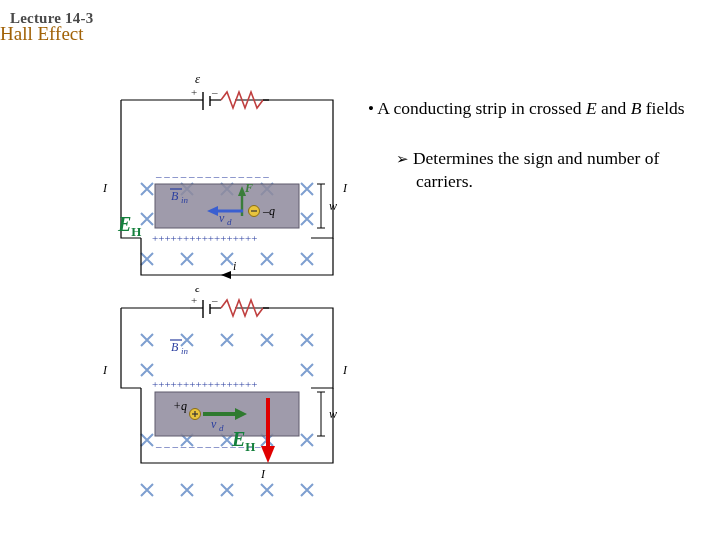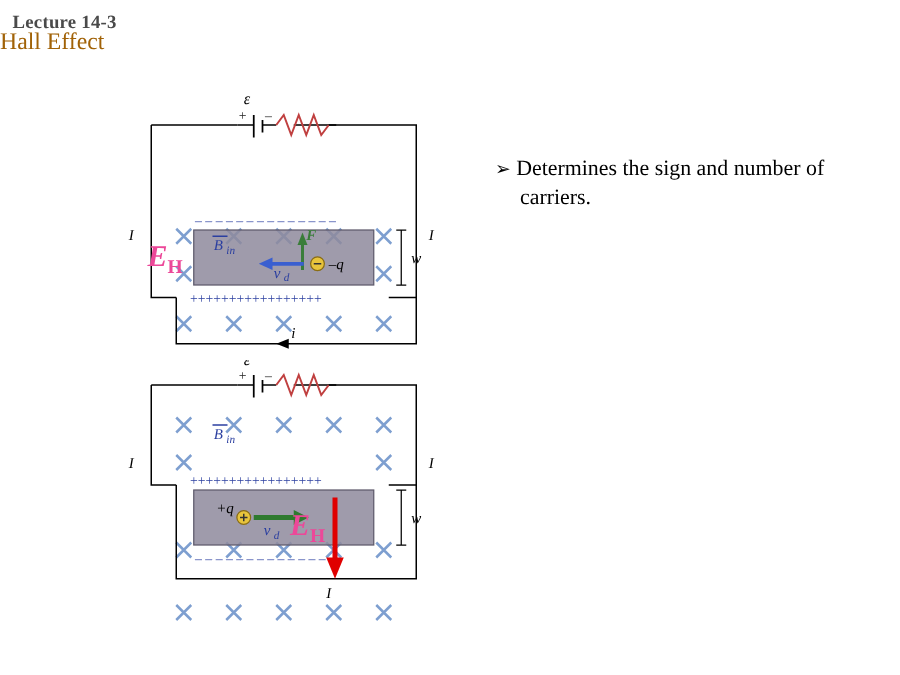--- a/index.html
+++ b/index.html
@@ -86,22 +86,23 @@
   }
   
   .figure {
     position: absolute;
   }
   .fig-label-EH {
     position: absolute;
     font-family: "Liberation Serif", serif;
     font-style: italic;
     font-weight: bold;
-    color: #ec4899;
-    font-size: 24px;
+    color: #15803d;
+    font-size: 20px;
+    margin-top: 20px;
   }
   .fig-label-EH sub {
     font-size: 0.65em;
     font-style: normal;
   }
   svg { display: block; }
   .xmark {
     stroke: #7e9fd0;
     stroke-width: 2;
     fill: none;
@@ -331,20 +332,24 @@
         <text class="lbl" x="274" y="130">w</text>
       </g>
     </svg>
     <div class="fig-label-EH" style="left:177px; top:120px;">
       <span>E</span><sub>H</sub>
     </div>
   </div>
 
   <div class="text-col">
 
+    <div class="bullet">
+      <span class="dot">•</span>
+      A conducting strip in crossed <em class="var">E</em> and <em class="var">B</em> fields
+    </div>
 
 
     <div class="arrow-item" style="margin-top:26px;">
       <span class="arrow-glyph">➢</span>
       Determines the sign and number of carriers.
     </div>
 
 
   </div>
 

